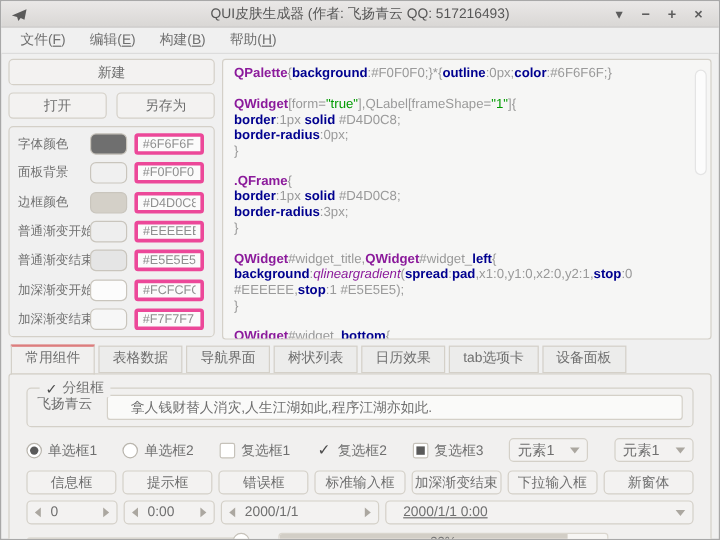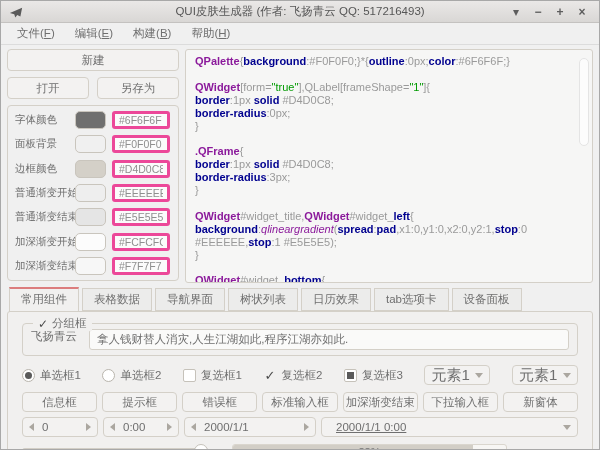--- a/index.html
+++ b/index.html
@@ -47,33 +47,33 @@
   .tab.active { background:#F1F0EF; border-top:2px solid #DC7D7D; margin-bottom:-1px; height:25px; line-height:21px; }
 
   
   .tab-panel { margin:0 6px; border:1px solid #D4D0C8; border-radius:3px; background:#F1F0EF; height:160px; padding:6px 14px 0 14px; position:relative; }
 
   .groupbox { position:relative; border:1px solid #D4D0C8; border-radius:4px; margin-top:5px; height:33px; padding:5px 8px; }
   .gb-legend { position:absolute; top:-8px; left:10px; background:#F1F0EF; padding:0 5px; display:flex; align-items:center; gap:4px; font-size:11.5px; }
   .check-glyph { color:#4a4a4a; font-size:12px; font-weight:bold; }
   .gb-row { display:flex; height:100%; }
   .gb-name { width:58px; flex:none; font-size:11.5px; }
-  .text-input { flex:1; height:21px; border:1px solid #D4D0C8; border-radius:3px; background:#FAFAF9; color:#6F6F6F; font-size:11.5px; padding:0 7px; font-family:inherit; }
+  .text-input { flex:1; height:21px; border:1px solid #D4D0C8; border-radius:3px; background:#FAFAF9; color:#6F6F6F; font-size:11.5px; padding:0 19px; font-family:inherit; }
 
   .choice-row { margin-top:9px; height:20px; display:flex; align-items:center; justify-content:space-between; }
   .choice { display:flex; align-items:center; gap:5px; font-size:11.5px; }
   .ind { width:13px; height:13px; flex:none; display:inline-flex; align-items:center; justify-content:center; }
   .ind.radio { border:1px solid #B9B5AD; border-radius:50%; background:#FFF; }
   .ind.radio.checked::after { content:""; width:7px; height:7px; border-radius:50%; background:#5a5a5a; }
   .ind.checkbox.unchecked { border:1px solid #C6C2BA; background:#FFF; border-radius:2px; }
   .ind.checkbox.checked { color:#4a4a4a; font-size:13px; font-weight:bold; }
   .ind.checkbox.partial { background:#FFF; border:1px solid #C6C2BA; border-radius:2px; }
   .ind.checkbox.partial::after { content:""; width:7px; height:7px; background:#5a5a5a; }
   .combo { width:66px; height:20px; border:1px solid #D4D0C8; border-radius:4px; background:#F3F2F1; display:flex; align-items:center; padding:0 6px; }
-  .combo-val { flex:1; font-size:15px; }
+  .combo-val { flex:1; font-size:12px; }
   .combo-arrow { width:0; height:0; border-left:4px solid transparent; border-right:4px solid transparent; border-top:5px solid #ABA7A0; }
 
   .demo-button-row { margin-top:7px; display:flex; gap:5px; }
   .demo-btn { height:20px; }
 
   .spin-row { margin-top:5px; display:flex; gap:5px; }
   .spin { width:76px; height:20px; border:1px solid #D4D0C8; border-radius:4px; background:#F3F2F1; display:flex; align-items:center; padding:0 6px; }
   .spin.wide { width:132px; }
   .spin.dropdown { flex:1;text-decoration:underline; }
   .sp-arrow { width:0; height:0; flex:none; }

